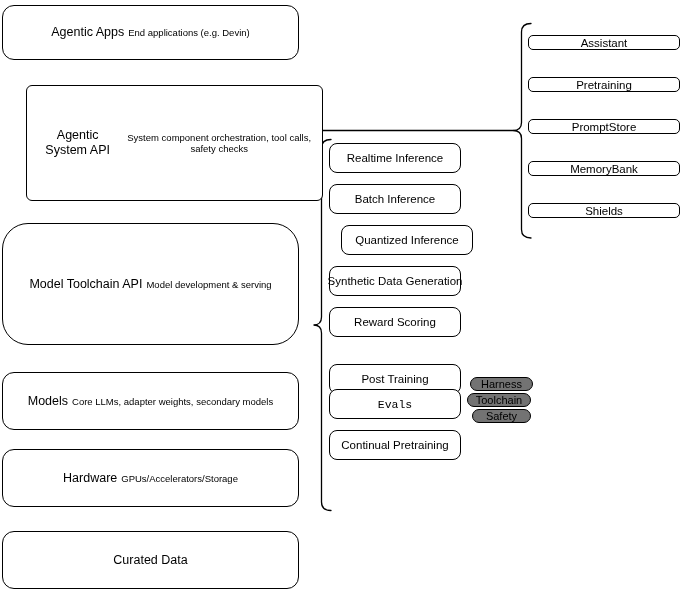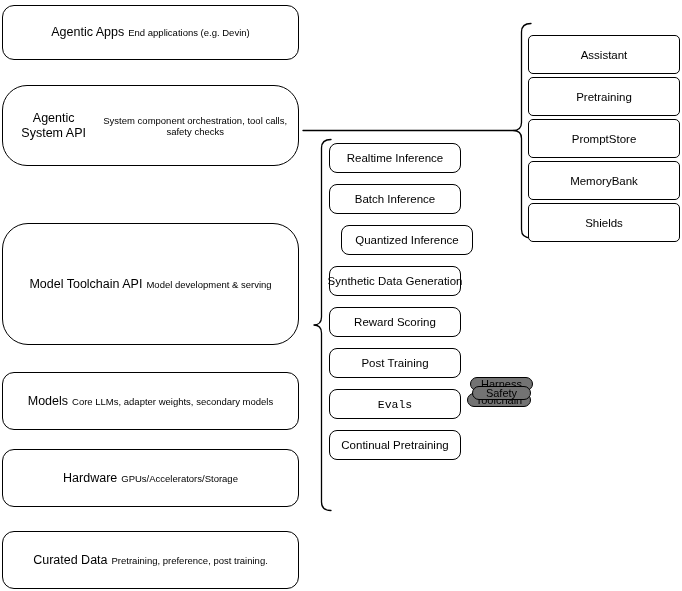--- a/index.html
+++ b/index.html
@@ -16,54 +16,54 @@
   
   .lbox{
     position:absolute;left:2px;width:297px;
     border:1.3px solid #000;border-radius:12px;background:#fff;
     display:flex;flex-direction:row;justify-content:center;align-items:center;
     gap:4px;z-index:1;text-align:center;padding:0 8px;
   }
   .lbox .title{font-size:12.5px;line-height:15px;}
   .lbox .subtitle{font-size:9.5px;line-height:11px;}
   #lb0{top:5px;height:55px;}
-  #lb1{top:85px;height:81px;border-radius:25px;}
+  #lb1{top:85px;height:116px;border-radius:6px;margin-left:24px;}
   #lb2{top:223px;height:122px;border-radius:26px;}
   #lb3{top:372px;height:58px;}
   #lb4{top:449px;height:58px;}
   #lb5{top:531px;height:58px;}
   
   .mbox{
     position:absolute;left:329px;width:132px;height:30px;
     border:1.3px solid #000;border-radius:8px;background:#fff;
     display:flex;align-items:center;justify-content:center;
     font-size:11.5px;z-index:1;white-space:nowrap;
   }
   #mb0{top:143px;} #mb1{top:184px;} #mb2{top:225px;margin-left:12px;}
-  #mb3{top:266px;} #mb4{top:307px;} #mb5{top:348px;}
+  #mb3{top:266px;} #mb4{top:307px;} #mb5{top:364px;}
   #mb6{top:389px;font-family:Liberation Mono, monospace;} #mb7{top:430px;} #mb8{top:471px;}
   
   .rbox{
-    position:absolute;left:528px;width:152px;height:39px;
+    position:absolute;left:528px;width:152px;height:15px;
     border:1.3px solid #000;border-radius:5px;background:#fff;
     display:flex;align-items:center;justify-content:center;
     font-size:11.5px;z-index:1;white-space:nowrap;
   }
   #rb0{top:35px;} #rb1{top:77px;} #rb2{top:119px;}
   #rb3{top:161px;} #rb4{top:203px;}
   
   .oval{
     position:absolute;height:14px;
     border:1.2px solid #000;border-radius:8px;background:#737373;
     display:flex;align-items:center;justify-content:center;
     font-size:11px;line-height:1;z-index:3;white-space:nowrap;
   }
   #ov0{left:470px;top:377px;width:63px;}
   #ov1{left:467px;top:393px;width:64px;}
-  #ov2{left:472px;top:386px;width:59px;}
+  #ov2{left:472px;top:409px;width:59px;}
 </style>
 </head>
 <body>
 
 <div class="canvas">
 
   <svg class="connectors" width="682" height="591" viewBox="0 0 682 591">
 
     <path d="M303,130.5 H513" fill="none" stroke="#000" stroke-width="1.3" stroke-linecap="round"></path>
 
@@ -87,21 +87,20 @@
   <div class="lbox" id="lb3">
     <div class="title">Models</div>
     <div class="subtitle">Core LLMs, adapter weights, secondary models</div>
   </div>
   <div class="lbox" id="lb4">
     <div class="title">Hardware</div>
     <div class="subtitle">GPUs/Accelerators/Storage</div>
   </div>
   <div class="lbox" id="lb5">
     <div class="title">Curated Data</div>
-    <div class="subtitle">Pretraining, preference, post training.</div>
   </div>
 
   <div class="mbox" id="mb0">Realtime Inference</div>
   <div class="mbox" id="mb1">Batch Inference</div>
   <div class="mbox" id="mb2">Quantized Inference</div>
   <div class="mbox" id="mb3">Synthetic Data Generation</div>
   <div class="mbox" id="mb4">Reward Scoring</div>
   <div class="mbox" id="mb5">Post Training</div>
   <div class="mbox" id="mb6">Evals</div>
   <div class="mbox" id="mb7">Continual Pretraining</div>

